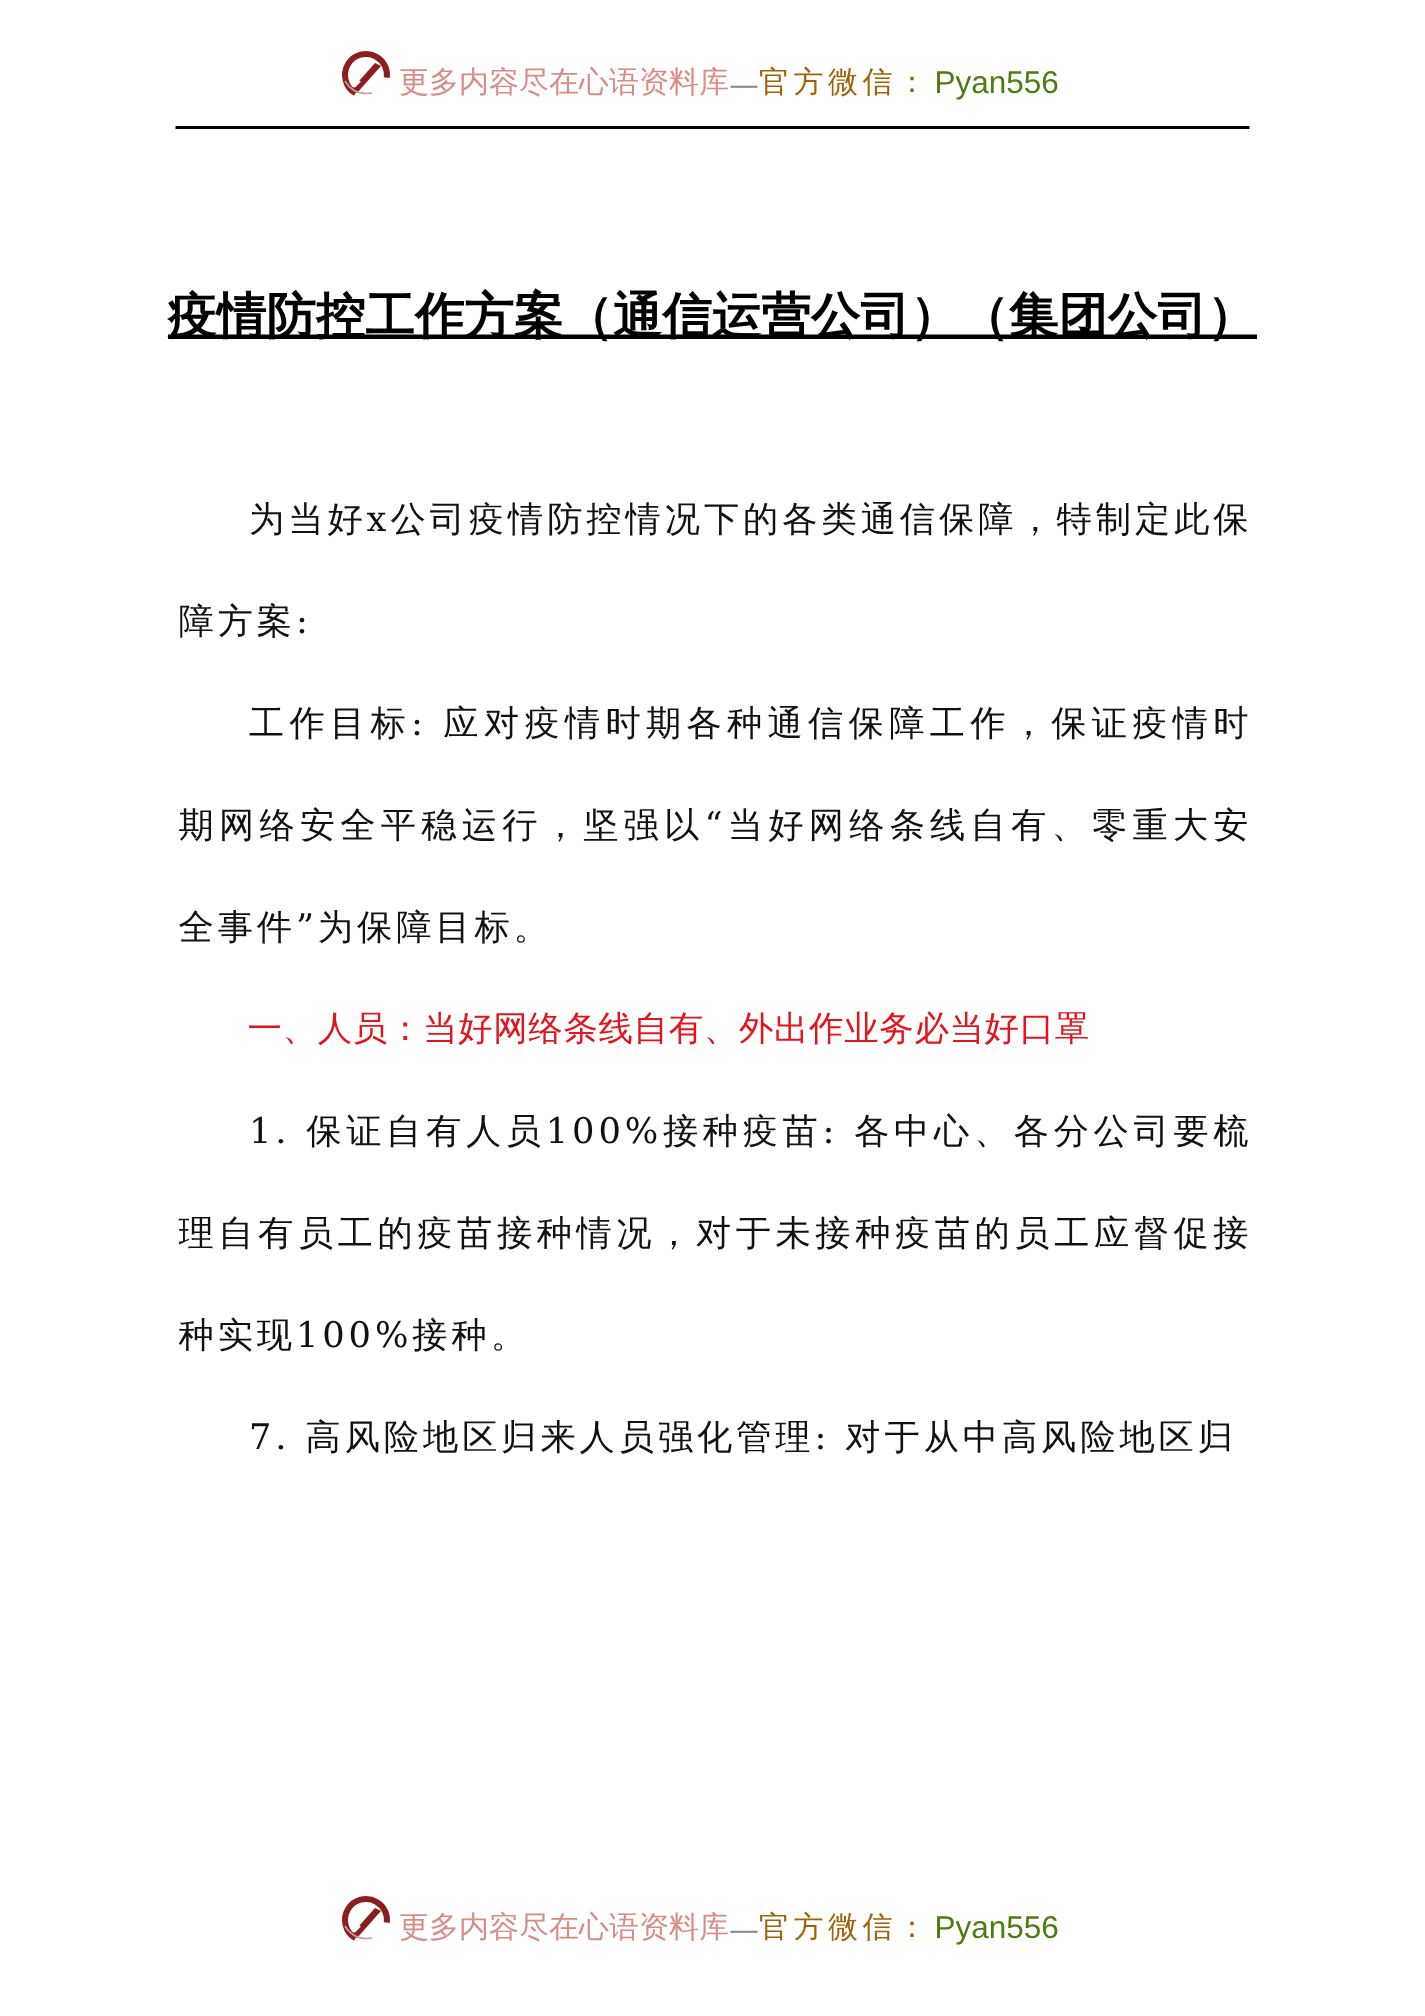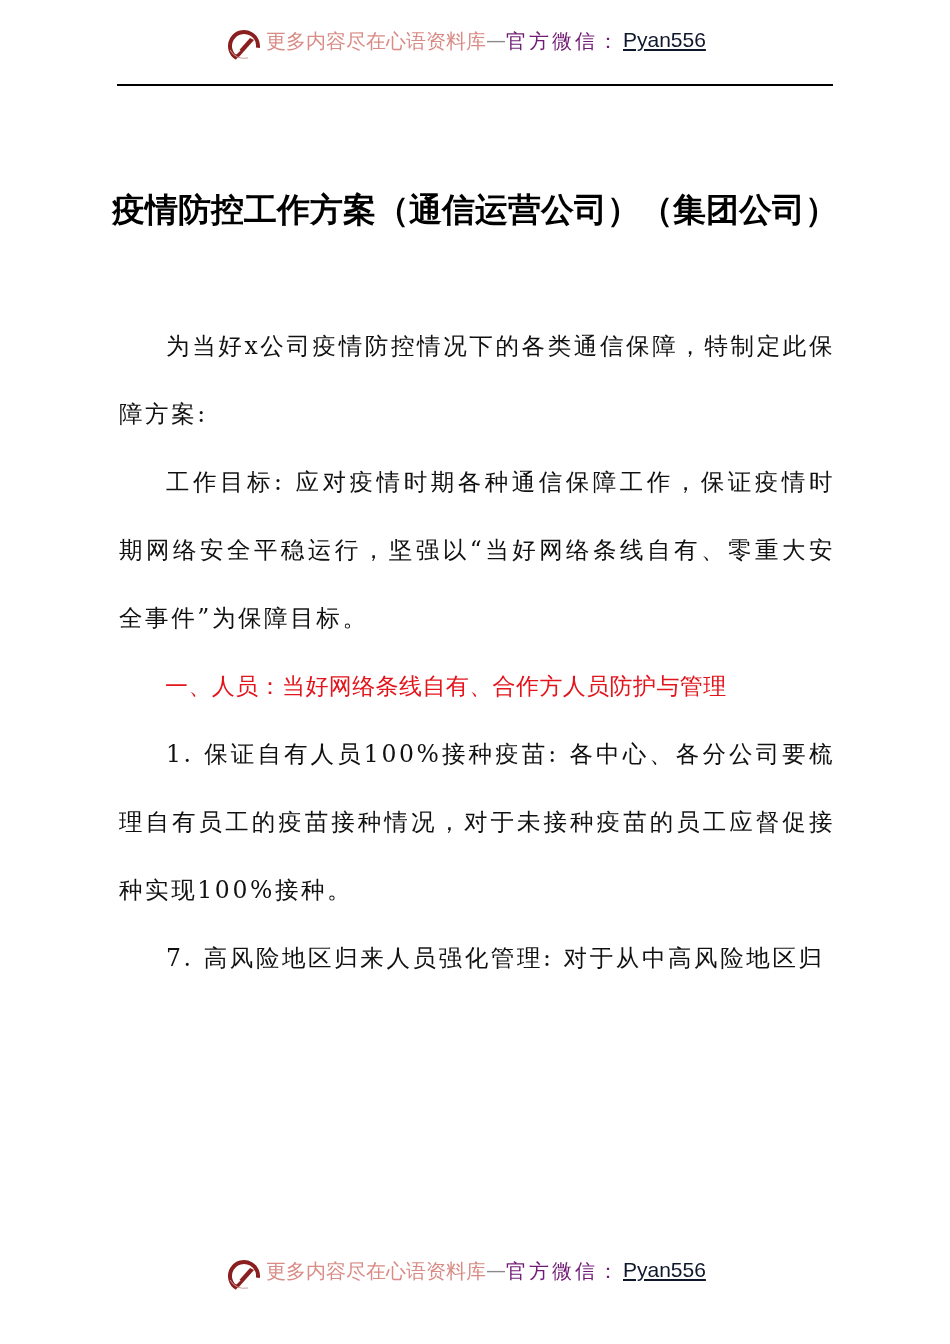--- a/index.html
+++ b/index.html
@@ -13,21 +13,21 @@
       position: relative;
       overflow: hidden;
       font-family: "DejaVu Serif", "Liberation Serif", serif;
       color: #000;
     }
     .watermark {
       position: absolute;
       left: 226px;
       height: 40px;
       display: flex;
-      align-items: flex-start;
+      align-items: flex-end;
       white-space: nowrap;
     }
     .watermark.top { top: 28px; }
     .watermark.bottom { top: 1258px; }
     .wm-logo {
       width: 36px;
       height: 36px;
       margin-right: 4px;
       display: inline-block;
     }
@@ -36,51 +36,51 @@
       font-family: "DejaVu Serif", "Liberation Serif", serif;
       font-size: 20px;
       letter-spacing: 0px;
     }
     .wm-dash {
       color: #8a8a8a;
       font-size: 20px;
       font-family: "DejaVu Sans", sans-serif;
     }
     .wm-text-gray {
-      color: #701a75;
+      color: #a16207;
       font-family: "DejaVu Serif", "Liberation Serif", serif;
       font-size: 20px;
       letter-spacing: 3px;
     }
     .wm-id {
-      color: #0f172a;
+      color: #4d7c0f;
       font-family: "Liberation Sans", "DejaVu Sans", sans-serif;
       font-size: 21px;
       margin-left: 2px;
-      text-decoration: underline;
     }
     .header-rule {
       position: absolute;
       left: 117px;
       top: 84px;
       width: 716px;
       height: 2px;
       background: #000;
     }
     .title {
       position: absolute;
       left: 110px;
       top: 186px;
       width: 730px;
       text-align: center;
       font-family: "DejaVu Sans", "Liberation Sans", sans-serif;
       font-weight: bold;
       font-size: 33px;
       line-height: 48px;
       letter-spacing: 0px;
+      text-decoration: underline;
     }
     .body-text {
       position: absolute;
       left: 119px;
       width: 716px;
       font-family: "DejaVu Serif", "Liberation Serif", serif;
       font-size: 23.5px;
       line-height: 68px;
       letter-spacing: 2.6px;
       text-align: justify;
@@ -118,21 +118,21 @@
   <span class="wm-id">Pyan556</span>
 </div>
 
 <div class="header-rule"></div>
 
 <div class="title">疫情防控工作方案（通信运营公司）（集团公司）</div>
 
 <div class="body-text" style="top: 312px;">
   <p class="para">为当好x公司疫情防控情况下的各类通信保障，特制定此保障方案:</p>
   <p class="para">工作目标: 应对疫情时期各种通信保障工作，保证疫情时期网络安全平稳运行，坚强以“当好网络条线自有、零重大安全事件”为保障目标。</p>
-  <p class="section-heading">一、人员：当好网络条线自有、合作方人员防护与管理</p>
+  <p class="section-heading">一、人员：当好网络条线自有、外出作业务必当好口罩</p>
   <p class="para">1. 保证自有人员100%接种疫苗: 各中心、各分公司要梳理自有员工的疫苗接种情况，对于未接种疫苗的员工应督促接种实现100%接种。</p>
   <p class="para">7. 高风险地区归来人员强化管理: 对于从中高风险地区归</p>
 </div>
 
 <div class="watermark bottom">
   <span class="wm-logo">
     <svg width="36" height="36" viewBox="0 0 36 36">
       <circle cx="18" cy="18" r="14" fill="none" stroke="#8b1e1e" stroke-width="4" stroke-dasharray="60 30" transform="rotate(120 18 18)"></circle>
       <path d="M8 28 L24 10 L28 12 L12 30 Z" fill="#8b1e1e"></path>
       <path d="M10 26 L14 22" stroke="#fff" stroke-width="1.5"></path>

